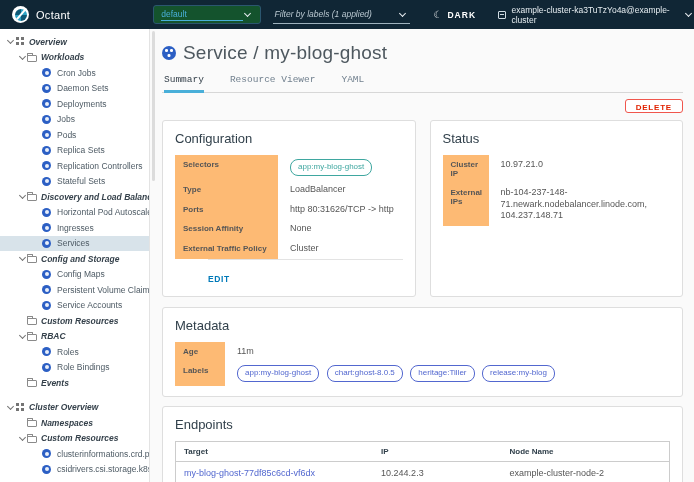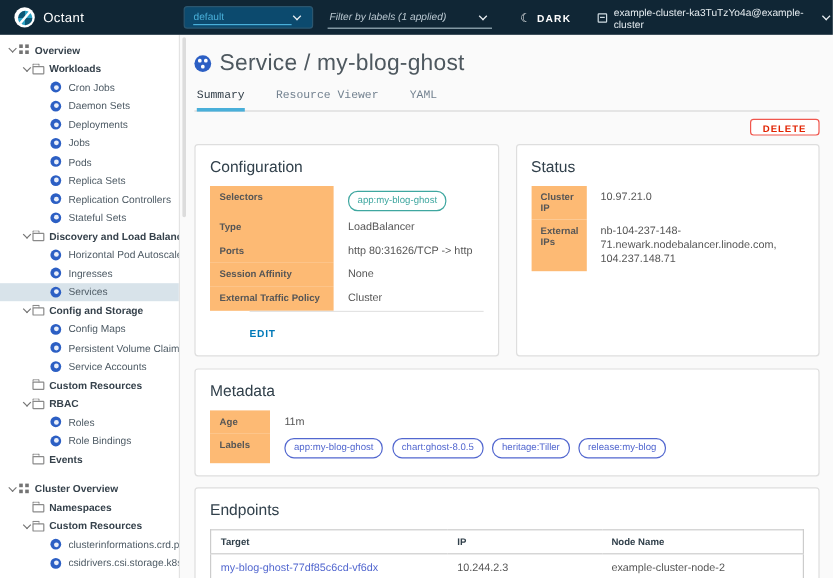--- a/index.html
+++ b/index.html
@@ -9,21 +9,21 @@
   
   .topbar { position:absolute; top:0; left:0; width:694px; height:29px;
     background:#102635; display:flex; align-items:center; color:#fff; z-index:5; }
   .brand { display:flex; align-items:center; gap:7px; margin-left:12px; width:140px; }
   .logo { width:17px; height:17px; border-radius:50%; background:#fff; position:relative; overflow:hidden; flex:0 0 auto; }
   .logo::before { content:""; position:absolute; inset:2.5px; border-radius:50%;
     background:conic-gradient(#2ba2c4 0 90deg,#0d5876 90deg 180deg,#2ba2c4 180deg 270deg,#0d5876 270deg); }
   .logo::after { content:""; position:absolute; left:7.5px; top:2px; width:2px; height:13px; background:#fff; transform:rotate(40deg); }
   .brand-name { font-size:11px; letter-spacing:.3px; color:#fff; }
 
-  .ns-select { margin-left:12px; width:115px; height:19px; background:#0c4a6e;
+  .ns-select { margin-left:12px; width:115px; height:19px; background:#14532d;
     border:1px solid #2b566f; border-radius:3px; display:flex; align-items:center;
     padding:0 7px; position:relative; }
   .ns-select .txt { font-size:8.5px; color:#49afd9; border-bottom:1px solid #49afd9; padding-bottom:1px; flex:1; }
   .chev { width:10px; height:10px; display:inline-flex; align-items:center; justify-content:center; flex:0 0 auto; }
   .chev::before { content:""; width:4px; height:4px; border-right:1.3px solid #747474; border-bottom:1.3px solid #747474;
     transform:rotate(45deg); margin-top:-2px; }
   .chev.white::before { border-color:#e9eef2; }
   .chev.empty::before { display:none; }
 
   .filterbox { margin-left:12px; width:148px; height:19px; display:flex; align-items:center;
@@ -45,21 +45,21 @@
   .sidebar-scrollbar { position:absolute; top:29px; left:151px; width:5px; bottom:0; background:#fafafa; }
   .sidebar-scrollbar .thumb { position:absolute; top:2px; left:1px; width:3px; height:150px; background:#dcdcdc; border-radius:2px; }
 
   .nav-row { display:flex; align-items:center; height:15.5px; width:150px; cursor:pointer; }
   .nav-row.sel { background:#d8e3ea; }
   .nav-row.gap { margin-top:9px; }
   .lvl0 { padding-left:5px; }
   .lvl1 { padding-left:17px; }
   .lvl2 { padding-left:42px; }
   .nav-label { font-size:8.5px; color:#4d5a64; margin-left:4px; white-space:nowrap; }
-  .nav-label.bold { font-weight:bold; color:#35414b; }
+  .nav-label.bold { font-weight:bold; color:#35414b;font-style:italic; }
 
   .apps-icon { width:9px; height:9px; position:relative; margin-left:1px; flex:0 0 auto; }
   .apps-icon::before { content:""; position:absolute; left:0; top:0; width:3px; height:3px;
     background:#747474; box-shadow:5px 0 0 #747474, 0 5px 0 #747474, 5px 5px 0 #747474; }
   .folder-icon { width:10px; height:7px; border:1px solid #8a8a8a; border-radius:1px; position:relative; margin-top:2px; flex:0 0 auto; }
   .folder-icon::before { content:""; position:absolute; top:-3px; left:-1px; width:4px; height:2px;
     border:1px solid #8a8a8a; border-bottom:none; border-radius:1px 1px 0 0; }
   .cicon { width:9px; height:9px; border-radius:50%; background:#2c5fc4; position:relative; flex:0 0 auto; margin-right:2px; }
   .cicon::after { content:""; position:absolute; inset:2.5px; border-radius:50%; background:rgba(255,255,255,.9); }
 

